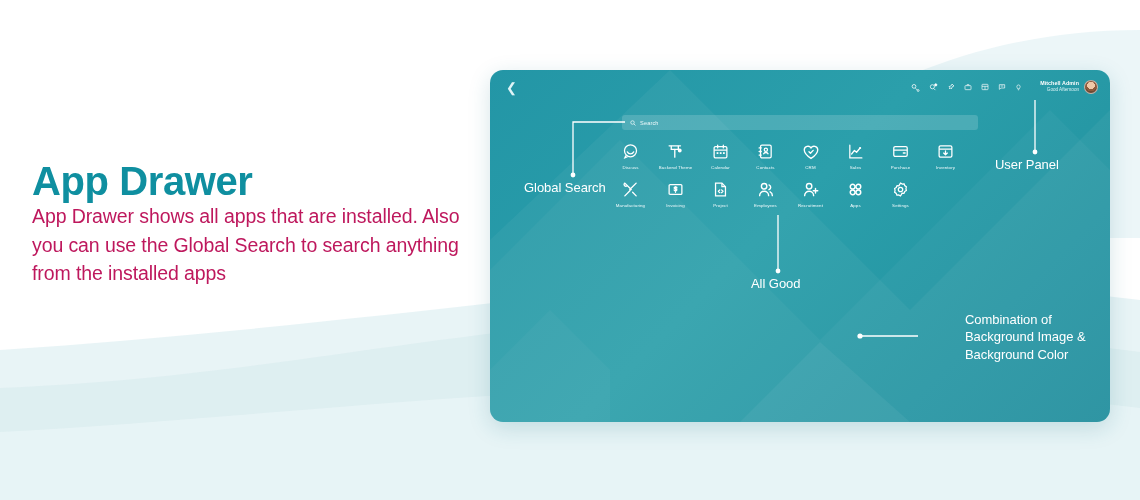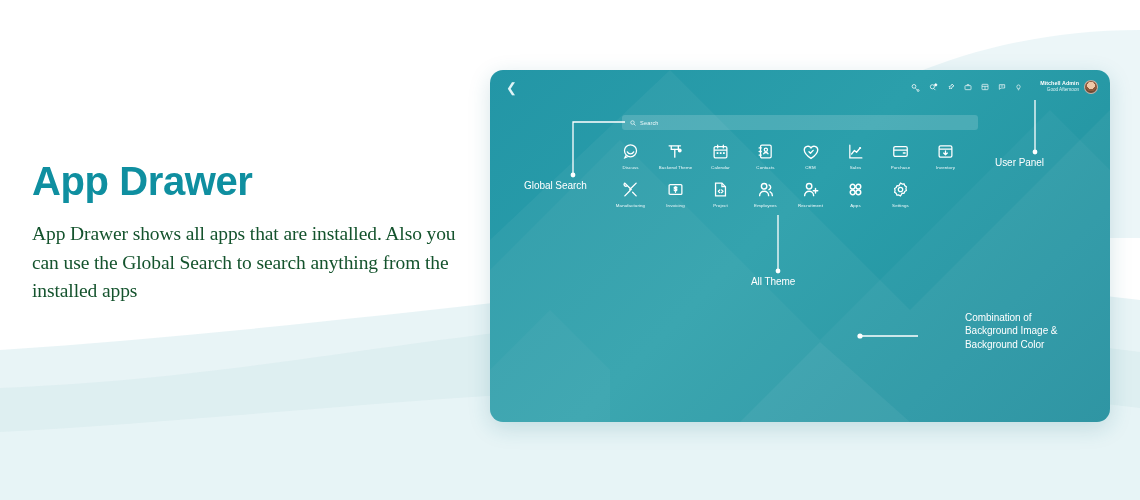--- a/index.html
+++ b/index.html
@@ -13,28 +13,26 @@
   .bg-waves { position: absolute; inset: 0; width: 1140px; height: 500px; z-index: 0; }
 
   
   .left-copy { position: absolute; left: 32px; top: 160px; width: 430px; z-index: 3; }
   .headline {
     font-size: 40px;
     font-weight: bold;
     color: #0f8fa0;
     letter-spacing: -0.4px;
     line-height: 1.05;
-    margin-bottom: 18px;
   }
   .body-copy {
     font-size: 19.5px;
-    color: #14532d;
+    color: #be185d;
     line-height: 1.47;
     letter-spacing: -0.1px;
-    font-family: Liberation Serif, serif;
   }
 
   
   .panel {
     position: absolute;
     left: 490px; top: 70px;
     width: 620px; height: 352px;
     border-radius: 13px;
     background: linear-gradient(135deg, #2396a6 0%, #2b9fab 45%, #1f8e9c 100%);
     overflow: hidden;
@@ -82,21 +80,21 @@
     display: flex; flex-direction: column; align-items: center; gap: 4px;
   }
   .app .ic { height: 19px; display: flex; align-items: center; justify-content: center; }
   .app .nm {
     font-size: 4.4px; color: #f2fbfc; letter-spacing: .12px;
     white-space: nowrap; text-align: center;
   }
 
   
   .anno { position: absolute; z-index: 6; color: #ffffff; }
-  .anno-label { font-size: 10px; letter-spacing: -0.05px; line-height: 1.33; white-space: pre-line; }
+  .anno-label { font-size: 13px; letter-spacing: -0.05px; line-height: 1.33; white-space: pre-line; }
   .lbl-global  { left: 524px; top: 179px; }
   .lbl-allapps { left: 751px; top: 275px; }
   .lbl-user    { left: 995px; top: 156px; }
   .lbl-combo   { left: 925px; top: 311px; margin-left: 40px; }
   .leader { position: absolute; z-index: 5; }
 </style>
 </head>
 <body>
 
 <svg class="bg-waves" viewBox="0 0 1140 500" preserveAspectRatio="none">
@@ -366,21 +364,21 @@
       </div>
 
     </div>
   </div>
 </div>
 
 <div class="anno lbl-global">
   <div class="anno-label">Global Search</div>
 </div>
 <div class="anno lbl-allapps">
-  <div class="anno-label">All Theme</div>
+  <div class="anno-label">All Good</div>
 </div>
 <div class="anno lbl-user">
   <div class="anno-label">User Panel</div>
 </div>
 <div class="anno lbl-combo">
   <div class="anno-label">Combination of
 Background Image &amp;
 Background Color</div>
 </div>
 

